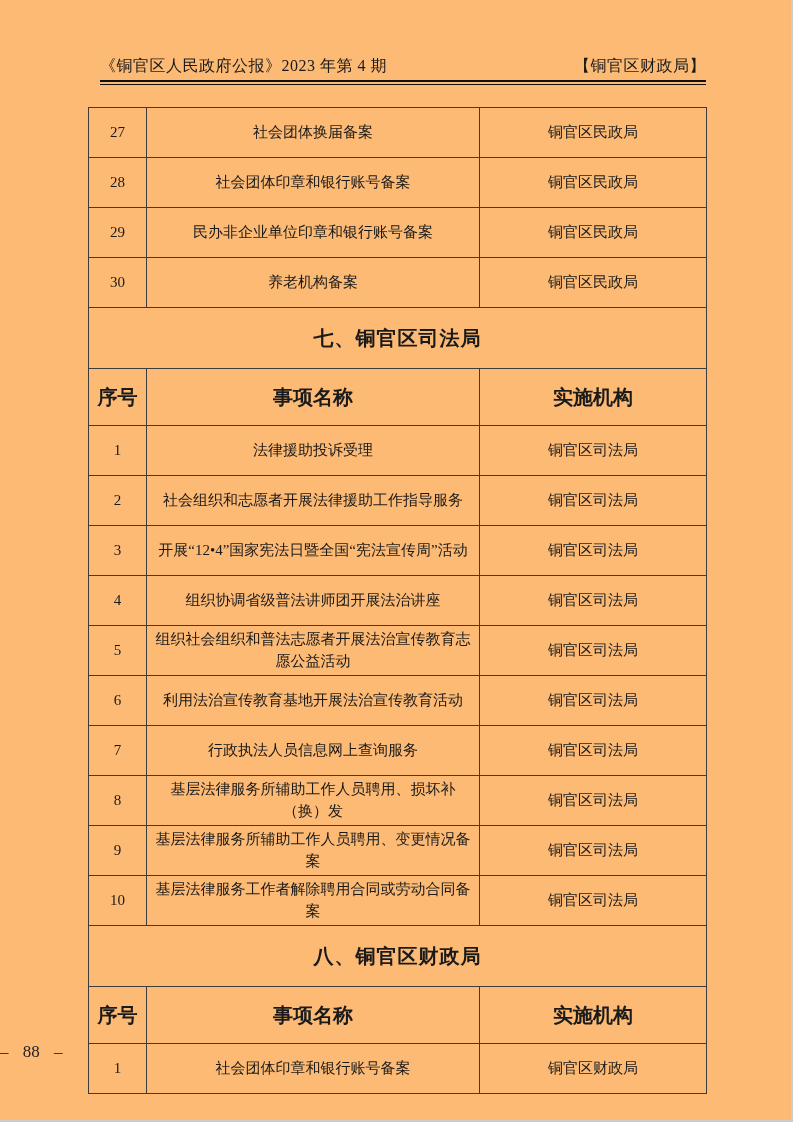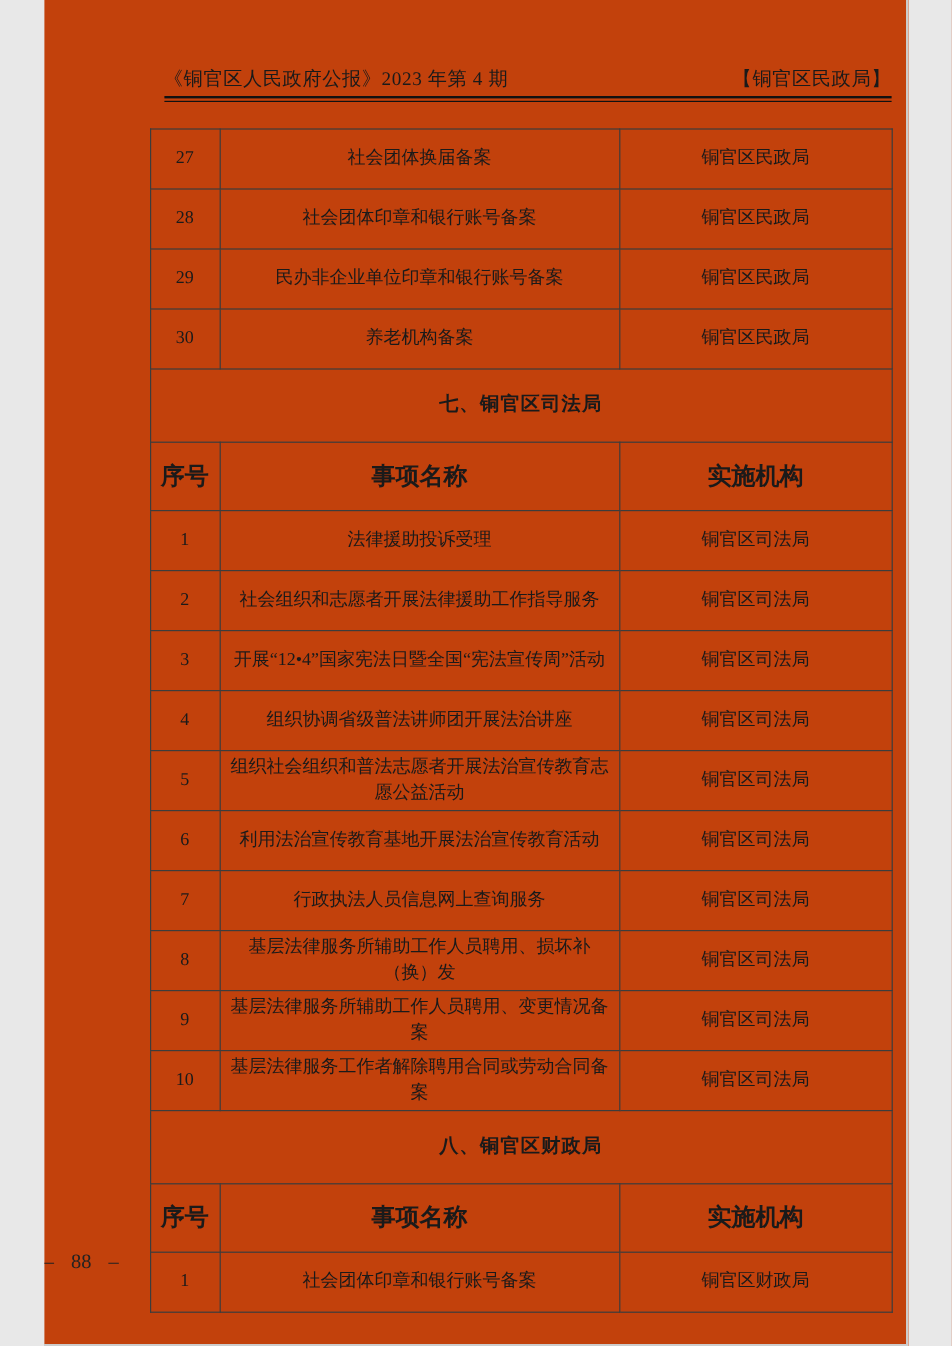--- a/index.html
+++ b/index.html
@@ -1,21 +1,21 @@
 <!DOCTYPE html>
 <html><head>
 <meta charset="utf-8">
 <style>
   html, body { margin: 0; padding: 0; background: #e8e8e8; }
   .page {
     position: relative;
-    width: 720px;
+    width: 793px;
     height: 1122px;
     margin: 0 auto;
-    background: #c2410c;
+    background: #fdba74;
     font-family: "Liberation Serif", "DejaVu Serif", serif;
     color: #1a1a1a;
     box-shadow: inset -2px -2px 0 #cccccc;
     overflow: hidden;
   }
   .page-header {
     position: absolute;
     top: 56px;
     left: 100px;
     width: 606px;
@@ -49,41 +49,41 @@
     text-align: center;
     vertical-align: middle;
     padding: 2px 4px;
     line-height: 1.45;
     word-break: break-all;
   }
   .col-no     { width: 58px; }
   .col-item   { width: 333px; }
   .col-agency { width: 227px; }
   tr.data-row td { height: 45px; font-size: 15px; }
-  tr.section-row td { height: 56px; font-size: 16px; font-weight: bold; letter-spacing: 1px; }
+  tr.section-row td { height: 56px; font-size: 20px; font-weight: bold; letter-spacing: 1px; }
   tr.header-row td { height: 52px; font-size: 20px; font-weight: bold; }
   .page-footer {
     position: absolute;
     top: 1042px;
     left: 0;
     width: 100%;
     text-align: left;
     font-size: 17px;
     word-spacing: 10px;
     color: #222222;
   }
 </style>
 </head>
 <body>
 
 <div class="page">
 
   <div class="page-header">
     <span>《铜官区人民政府公报》2023 年第 4 期</span>
-    <span>【铜官区民政局】</span>
+    <span>【铜官区财政局】</span>
   </div>
 
   <div class="header-rule"></div>
 
   <table class="items-table">
     <colgroup>
       <col class="col-no">
       <col class="col-item">
       <col class="col-agency">
     </colgroup>

